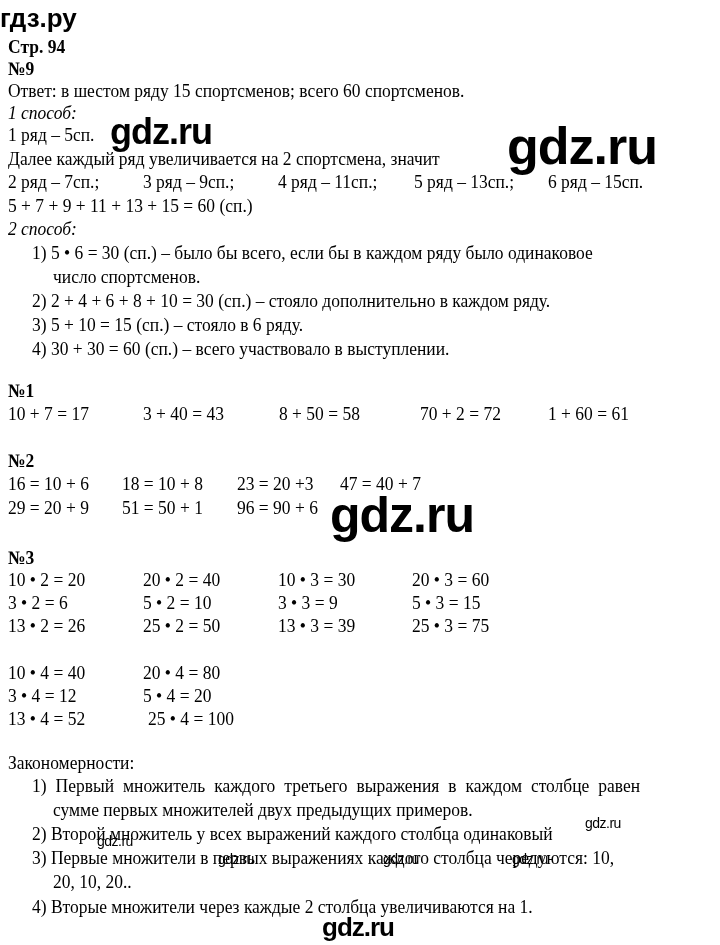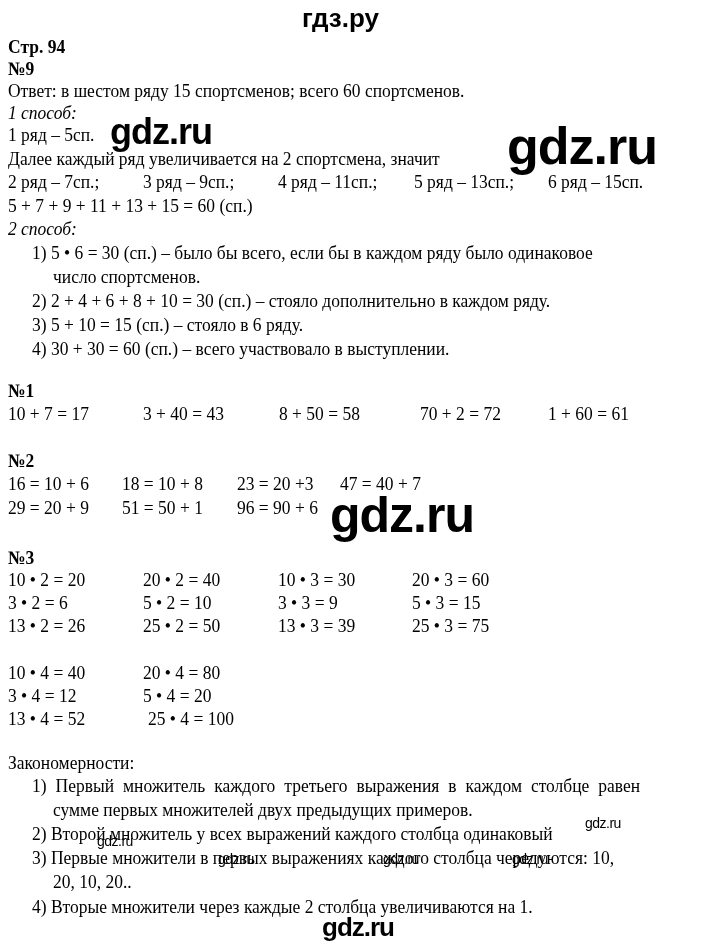--- a/index.html
+++ b/index.html
@@ -1,18 +1,18 @@
 <!DOCTYPE html>
 <html><head>
 <meta charset="utf-8">
 <style>
   html, body { margin:0; padding:0; background:#ffffff; }
   body { width:720px; height:945px; position:relative; overflow:hidden; color:#000;
          font-family:"Liberation Serif", serif; }
-  .site-title { position:absolute; top:2px; left:0; width:681px; text-align:center;
+  .site-title { position:absolute; top:2px; left:0; width:681px; 
          font-family:"Liberation Sans", sans-serif; font-weight:bold; font-size:26px; line-height:32px; }
   .line { position:absolute; left:8px; font-size:19px; line-height:22px; white-space:nowrap; transform:scaleX(0.92); transform-origin:left; }
   .bold { font-weight:bold; }
   .ital { font-style:italic; }
   .cell { position:absolute; font-size:19px; line-height:22px; white-space:nowrap; transform:scaleX(0.92); transform-origin:left; }
   .wm { position:absolute; font-family:"Liberation Sans", sans-serif; font-weight:bold; color:#000; white-space:nowrap; letter-spacing:-1px; }
   .wm-small { position:absolute; font-family:"Liberation Sans", sans-serif; font-size:14px; color:#000; white-space:nowrap; letter-spacing:-0.5px; }
   .indent { left:32px; }
   .indent2 { left:53px; }
 </style>

